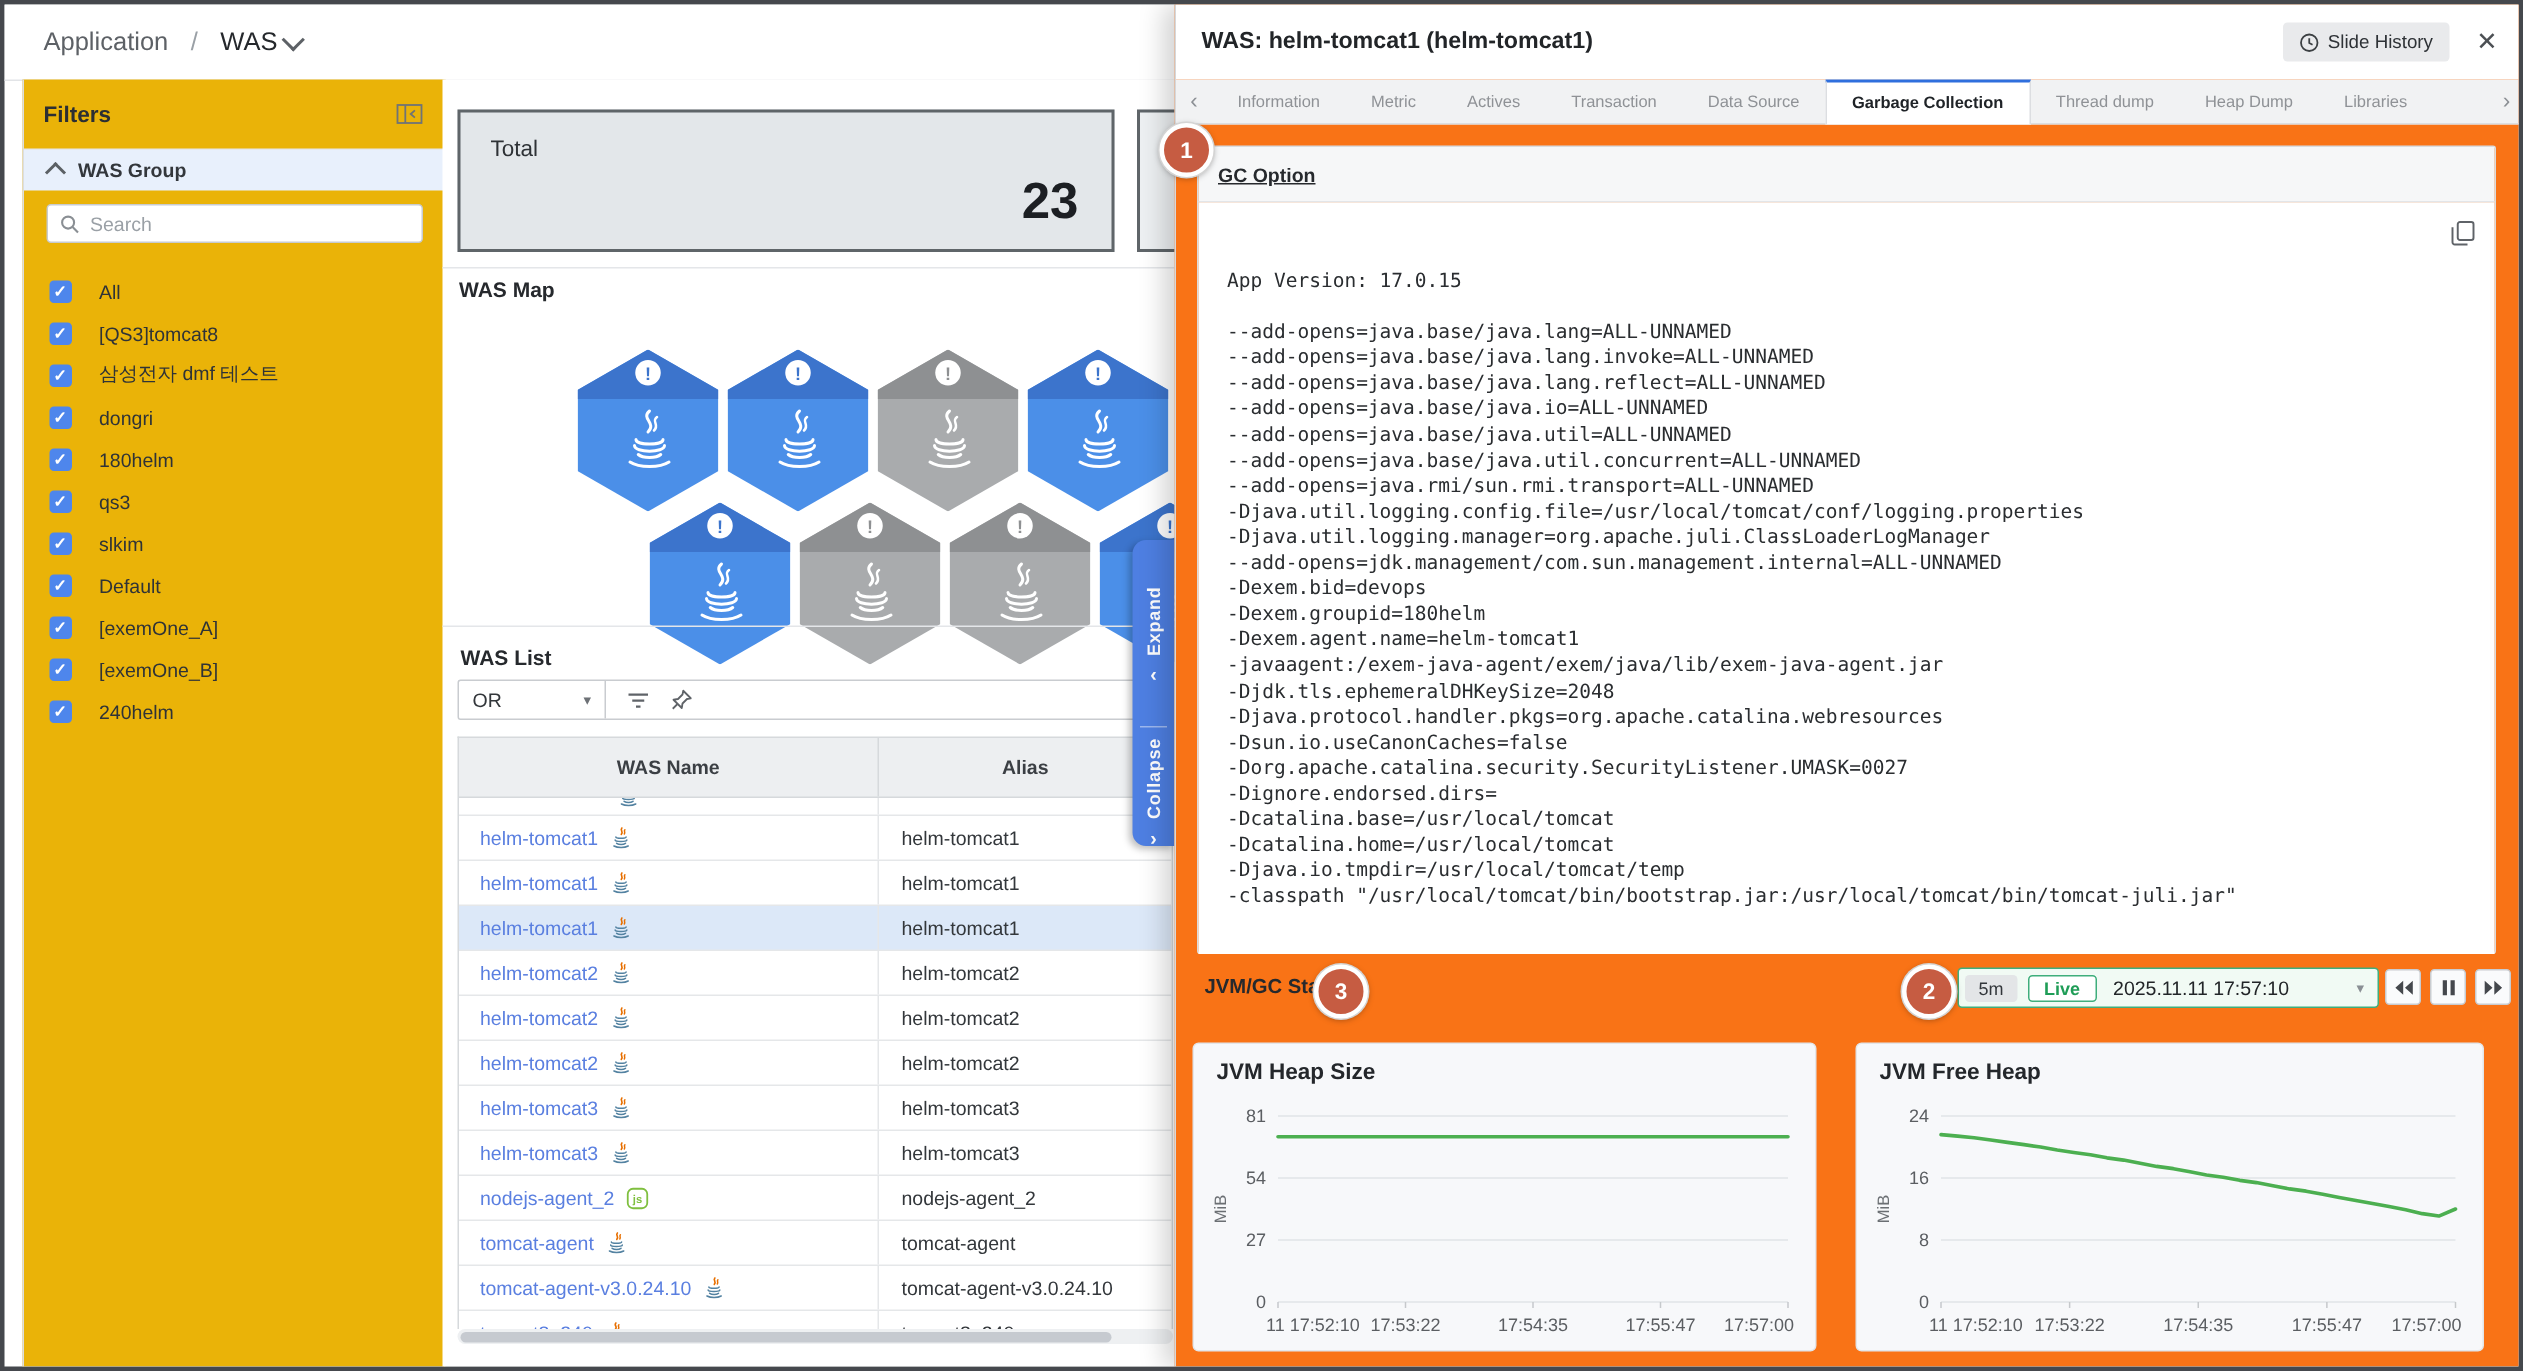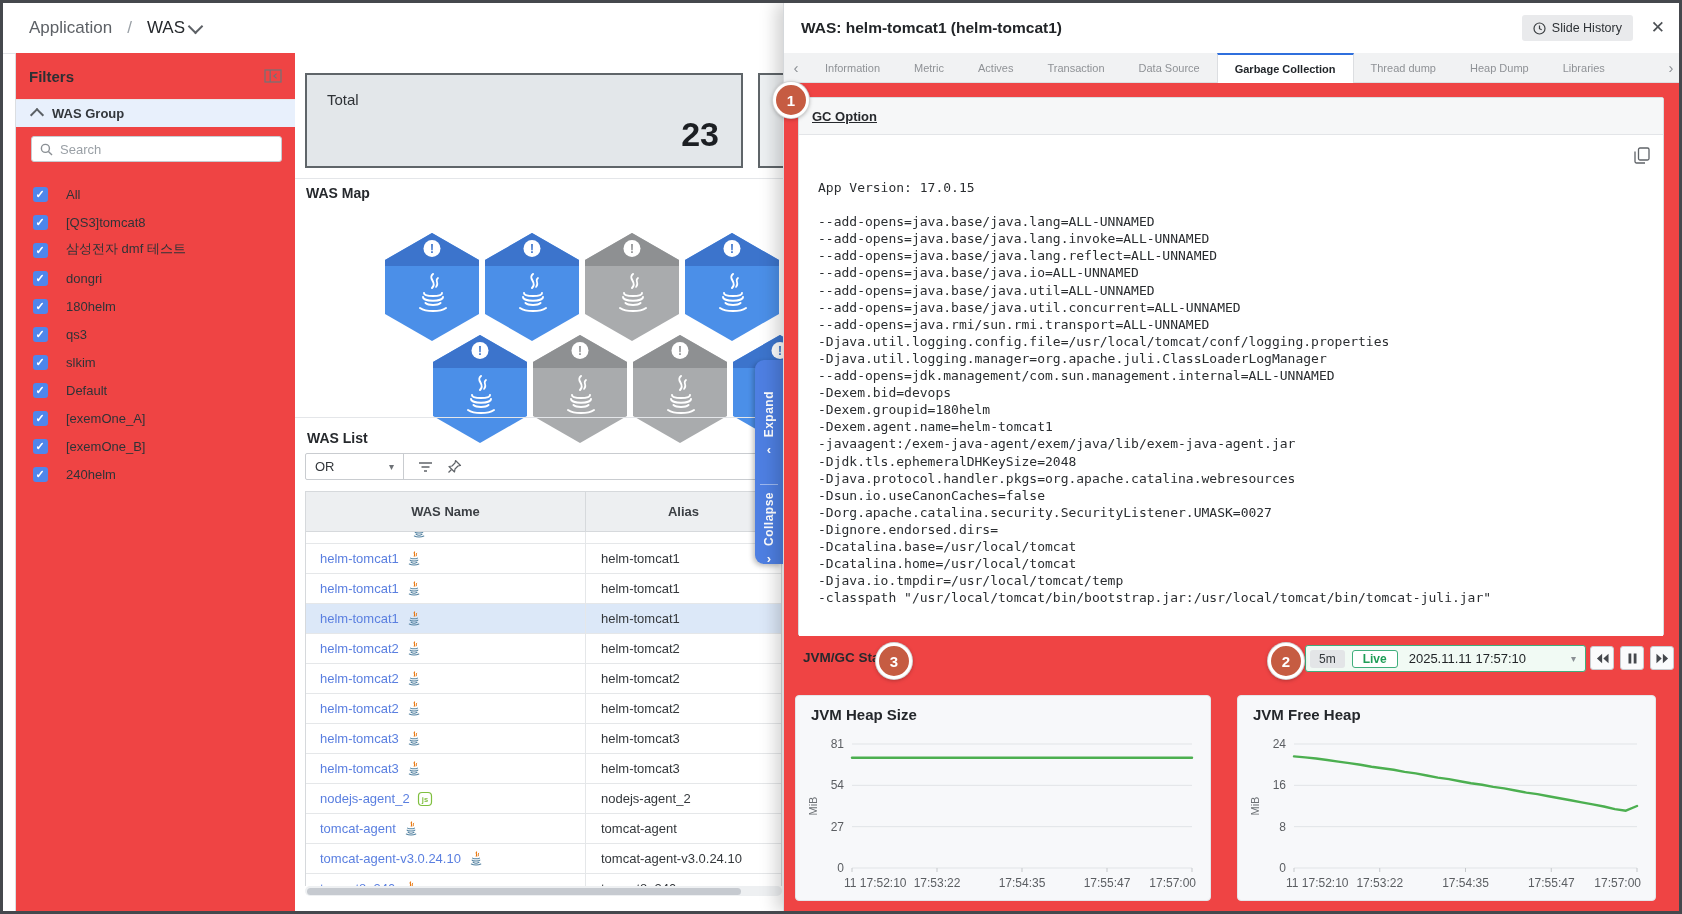--- a/index.html
+++ b/index.html
@@ -10,21 +10,21 @@
   
   .topbar{left:0;top:0;width:780px;height:50px;border-bottom:1px solid #e2e4e7;background:#fff;}
   .crumbs{position:absolute;left:26px;top:0;height:50px;display:flex;align-items:center;gap:15px;font-size:17px;}
   .crumb-section{color:#5d6166;}
   .crumb-sep{color:#9aa0a6;}
   .crumb-current{color:#25282c;display:flex;align-items:center;gap:5px;}
   .caret-down{width:9px;height:9px;border-right:2px solid #5d6166;border-bottom:2px solid #5d6166;
               transform:rotate(45deg);margin-top:-4px;}
 
   
-  .sidebar{left:12px;top:50px;width:280px;height:858px;border-left:1px solid #dbdee1;border-right:1px solid #dbdee1;background:#ef4444;}
+  .sidebar{left:12px;top:50px;width:280px;height:858px;border-left:1px solid #dbdee1;border-right:1px solid #dbdee1;background:#eab308;}
   .filters-head{height:46px;border-bottom:1px solid #e6e8ea;display:flex;align-items:center;justify-content:space-between;padding:0 14px 0 13px;}
   .filters-title{font-size:15px;font-weight:bold;color:#2c2f33;}
   .collapse-icon{cursor:pointer;display:flex;}
   .group-head{height:27px;background:#e8f0fc;display:flex;align-items:center;gap:10px;padding-left:16px;
               font-size:13px;font-weight:bold;color:#33373c;}
   .chev-up{width:8px;height:8px;border-left:2px solid #5b6065;border-top:2px solid #5b6065;transform:rotate(45deg);margin-top:3px;}
   .searchbox{margin:9px 14px 2px 15px;height:24px;border:1px solid #c7cbd0;border-radius:3px;
              display:flex;align-items:center;gap:7px;padding:0 8px;background:#fff;}
   .search-ph{font-size:13px;color:#9aa0a6;}
   .filter-list{padding-top:10px;}
@@ -77,21 +77,21 @@
 
   
   .side-toggle{left:752px;top:357px;width:28px;height:204px;z-index:5;background:#4e7fe2;
                border-radius:9px 0 0 9px;box-shadow:-2px 2px 5px rgba(0,0,0,.25);display:flex;flex-direction:column;align-items:center;}
   .vlabel{writing-mode:vertical-rl;transform:rotate(180deg);color:#fff;font-size:12px;font-weight:bold;letter-spacing:.5px;}
   .tg-seg{display:flex;flex-direction:column;align-items:center;justify-content:center;gap:8px;cursor:pointer;}
   .tg-sep{width:18px;height:1px;background:rgba(255,255,255,.45);margin:6px 0;}
   .tg-chev{color:#fff;font-size:13px;font-weight:bold;line-height:10px;}
 
   
-  .panel{left:780px;top:0;width:899px;height:908px;background:#ef4444;z-index:10;
+  .panel{left:780px;top:0;width:899px;height:908px;background:#f97316;z-index:10;
          border-left:1px solid #d5d8db;box-shadow:-7px 0 16px rgba(0,0,0,.18);}
   .panel-head{position:absolute;left:0;top:0;width:100%;height:50px;background:#fff;}
   .panel-title{position:absolute;left:17px;top:0;height:50px;display:flex;align-items:center;
                font-size:15.5px;font-weight:bold;color:#222528;}
   .slide-history{position:absolute;right:50px;top:12px;height:26px;background:#e9eaec;border-radius:3px;
                  display:flex;align-items:center;gap:6px;padding:0 11px;font-size:12.5px;color:#2e3236;cursor:pointer;}
   .close-x{position:absolute;right:18px;top:13px;font-size:17px;color:#4c5054;cursor:pointer;line-height:24px;}
 
   .tabbar{position:absolute;left:0;top:50px;width:100%;height:30px;background:#f1f2f3;border-bottom:1px solid #dcdee1;
           display:flex;align-items:stretch;box-sizing:border-box;}

